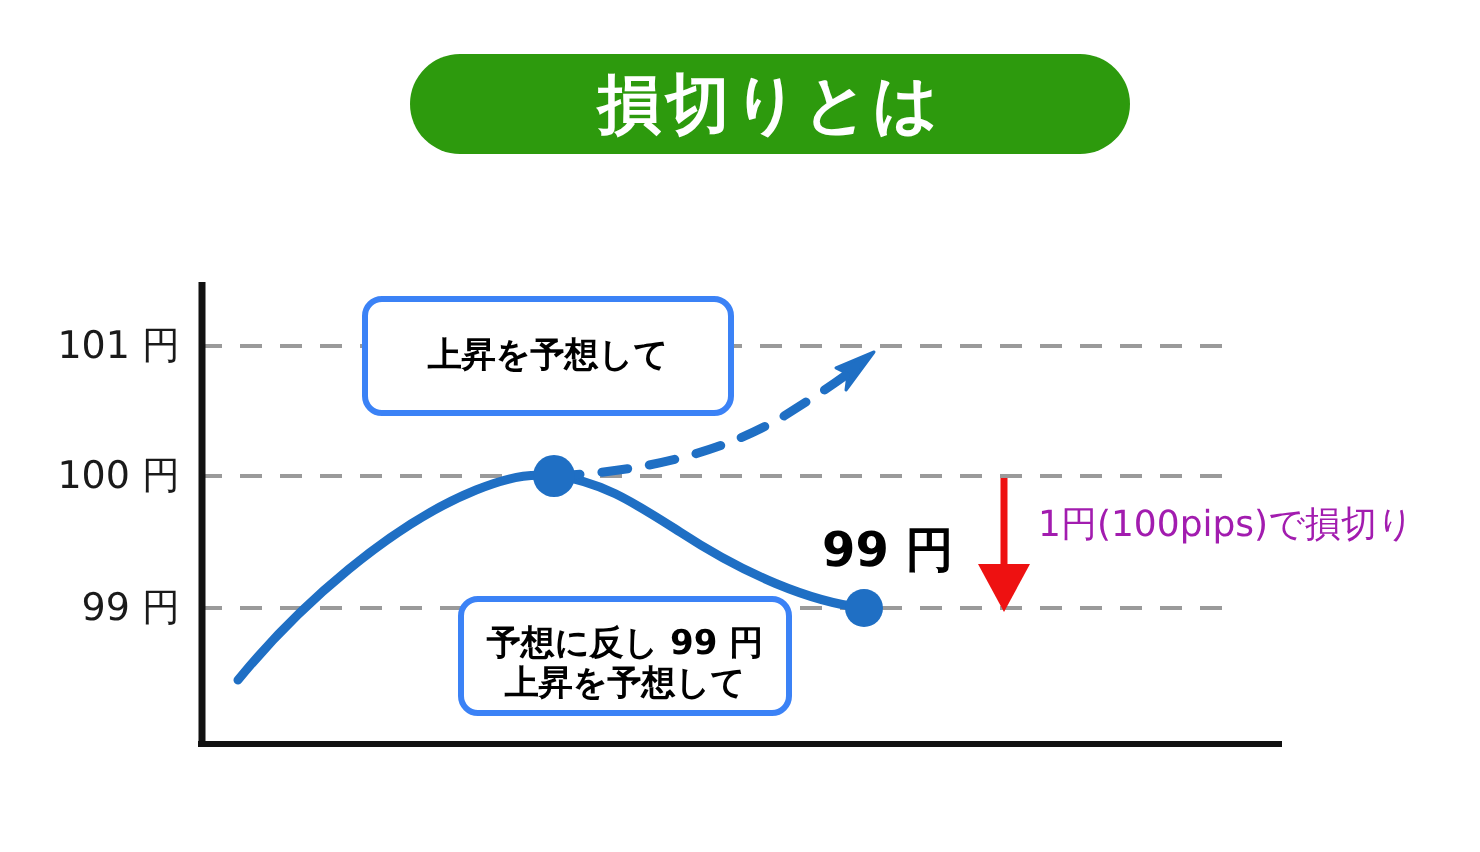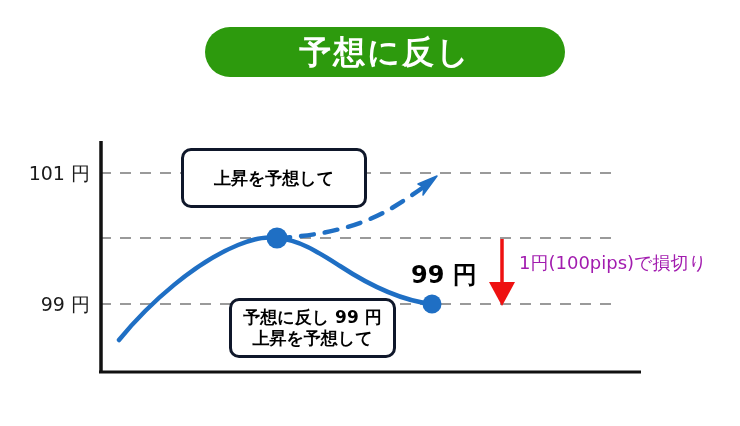--- a/index.html
+++ b/index.html
@@ -64,21 +64,21 @@
     white-space: nowrap;
   }
   #ylab-101 { left: 0px;  top: 164px; }
   #ylab-100 { left: 0px;  top: 229px; }
   #ylab-99  { left: 0px;  top: 295px; }
 
   
   .callout {
     position: absolute;
     background: #ffffff;
-    border: 3px solid #0f172a;
+    border: 3px solid #3b82f6;
     border-radius: 10px;
     box-sizing: border-box;
     display: flex;
     flex-direction: column;
     align-items: center;
     justify-content: center;
     padding: 2px 6px;
   }
   .callout-line {
     font-size: 17px;
@@ -91,20 +91,21 @@
     left: 181px;
     top: 148px;
     width: 186px;
     height: 60px;
   }
   #callout-sell {
     left: 229px;
     top: 298px;
     width: 167px;
     height: 60px;
+    justify-content: flex-end;
   }
 
   
   #label-99yen {
     position: absolute;
     left: 411px;
     top: 263px;
     font-size: 24px;
     font-weight: bold;
     color: #000000;
@@ -122,21 +123,21 @@
     line-height: 1;
     white-space: nowrap;
   }
 </style>
 </head>
 <body>
 
 <div id="page">
 
   <div id="title-banner">
-    <span id="title-text">予想に反し</span>
+    <span id="title-text">損切りとは</span>
   </div>
 
   <div id="chart">
 
     <svg id="chart-svg" width="740" height="426" viewBox="0 0 740 426">
 
       <g>
         <line x1="100" y1="173" x2="620" y2="173" stroke="#9a9a9a" stroke-width="2" stroke-dasharray="11,9"></line>
         <line x1="100" y1="238" x2="620" y2="238" stroke="#9a9a9a" stroke-width="2" stroke-dasharray="11,9"></line>
         <line x1="100" y1="304" x2="620" y2="304" stroke="#9a9a9a" stroke-width="2" stroke-dasharray="11,9"></line>
@@ -160,20 +161,21 @@
 
       <g>
         <line x1="502" y1="239" x2="502" y2="288" stroke="#ee1111" stroke-width="3.5"></line>
         <path d="M 502,306 L 489,282 L 515,282 Z" fill="#ee1111"></path>
       </g>
 
       <line x1="277" y1="208" x2="277" y2="228" stroke="#ffffff" stroke-width="0"></line>
     </svg>
 
     <div class="ytick-label" id="ylab-101">101 円</div>
+    <div class="ytick-label" id="ylab-100">100 円</div>
     <div class="ytick-label" id="ylab-99">99 円</div>
 
     <div class="callout" id="callout-buy">
       <div class="callout-line">上昇を予想して</div>
     </div>
 
     <div class="callout" id="callout-sell">
       <div class="callout-line">予想に反し 99 円</div>
       <div class="callout-line">上昇を予想して</div>
     </div>

